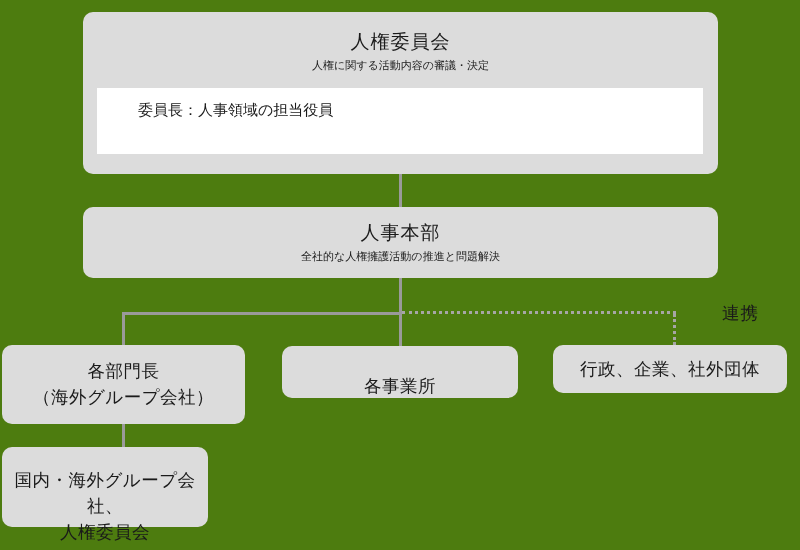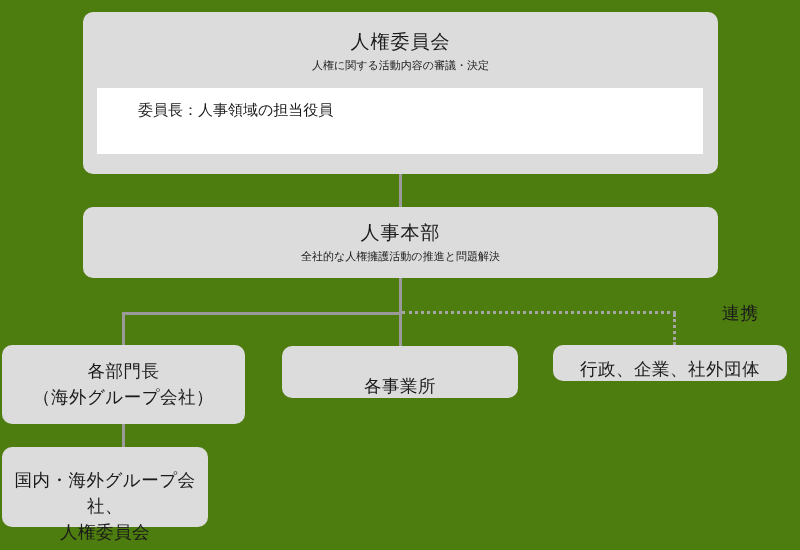--- a/index.html
+++ b/index.html
@@ -55,21 +55,21 @@
     color: #1a1a1a;
   }
   .leaf-title {
     font-size: 17.5px;
     line-height: 26px;
     letter-spacing: 0.5px;
     color: #1a1a1a;
   }
   .dept-box   { left: 2px;   top: 345px; width: 243px; height: 79px; padding-top: 13px; }
   .office-box { left: 282px; top: 346px; width: 236px; height: 52px; padding-top: 27px; }
-  .external-box { left: 553px; top: 345px; width: 234px; height: 36px; padding-top: 11px; }
+  .external-box { left: 553px; top: 345px; width: 234px; height: 48px; padding-top: 11px; }
   .group-box  { left: 2px;   top: 447px; width: 206px; height: 80px; padding-top: 20px; }
 
   .vline {
     position: absolute;
     width: 3px;
     background: #9a9a9a;
   }
   .hline {
     position: absolute;
     height: 3px;

